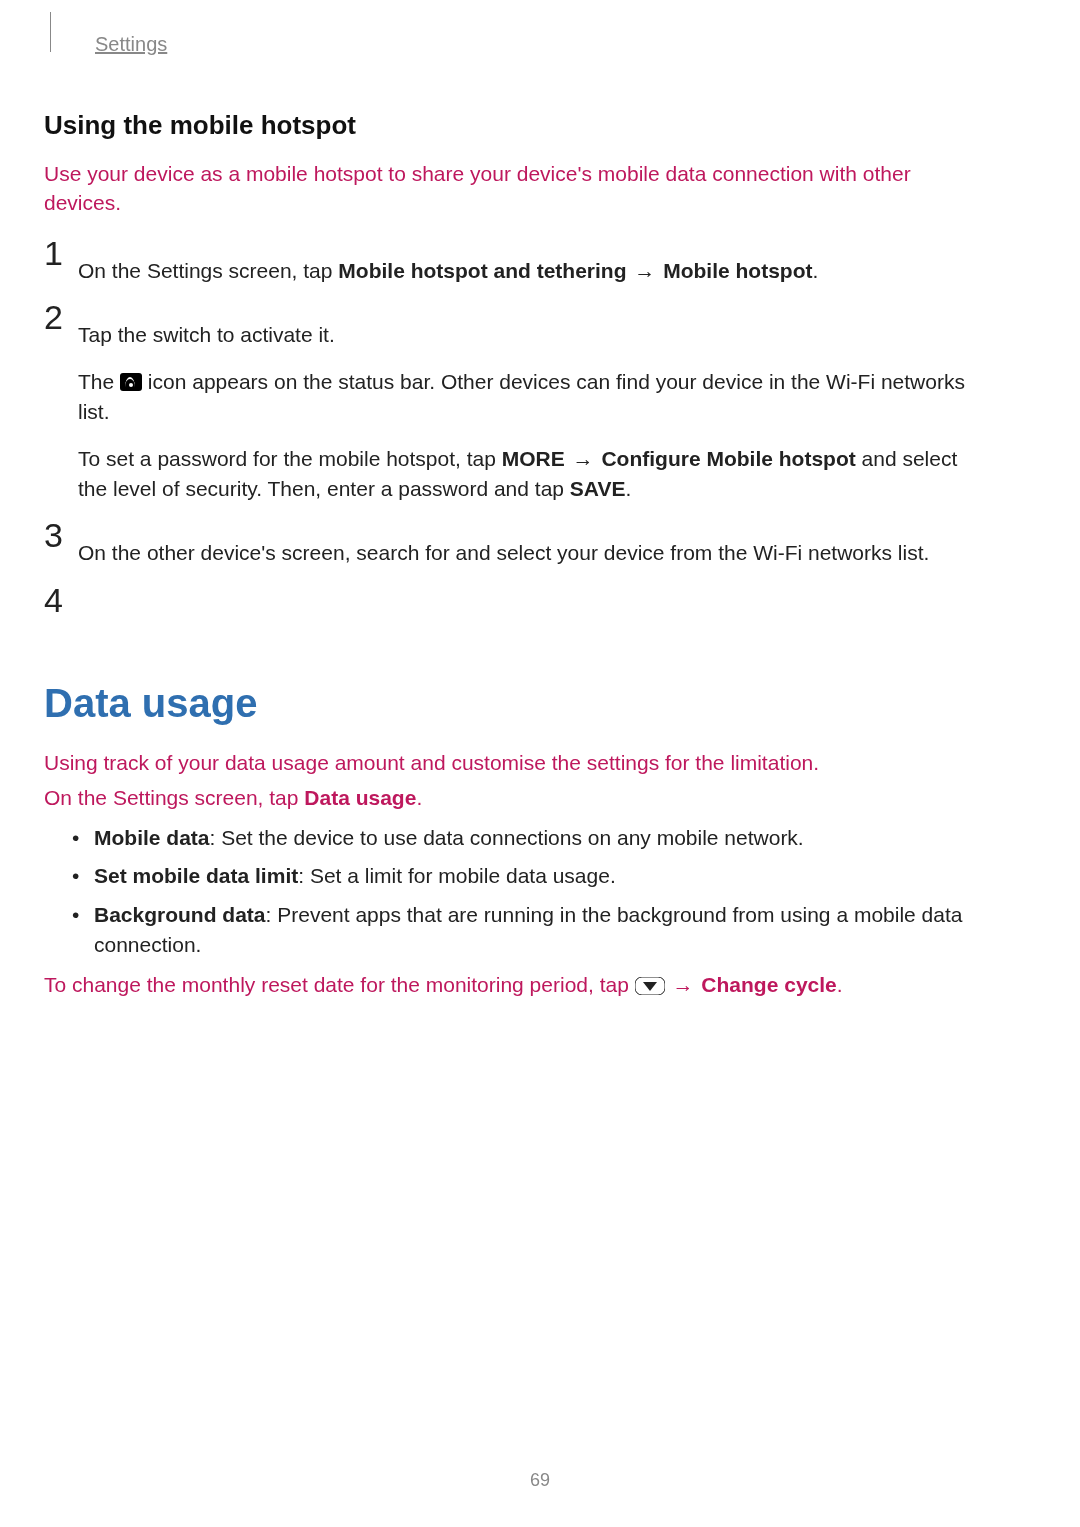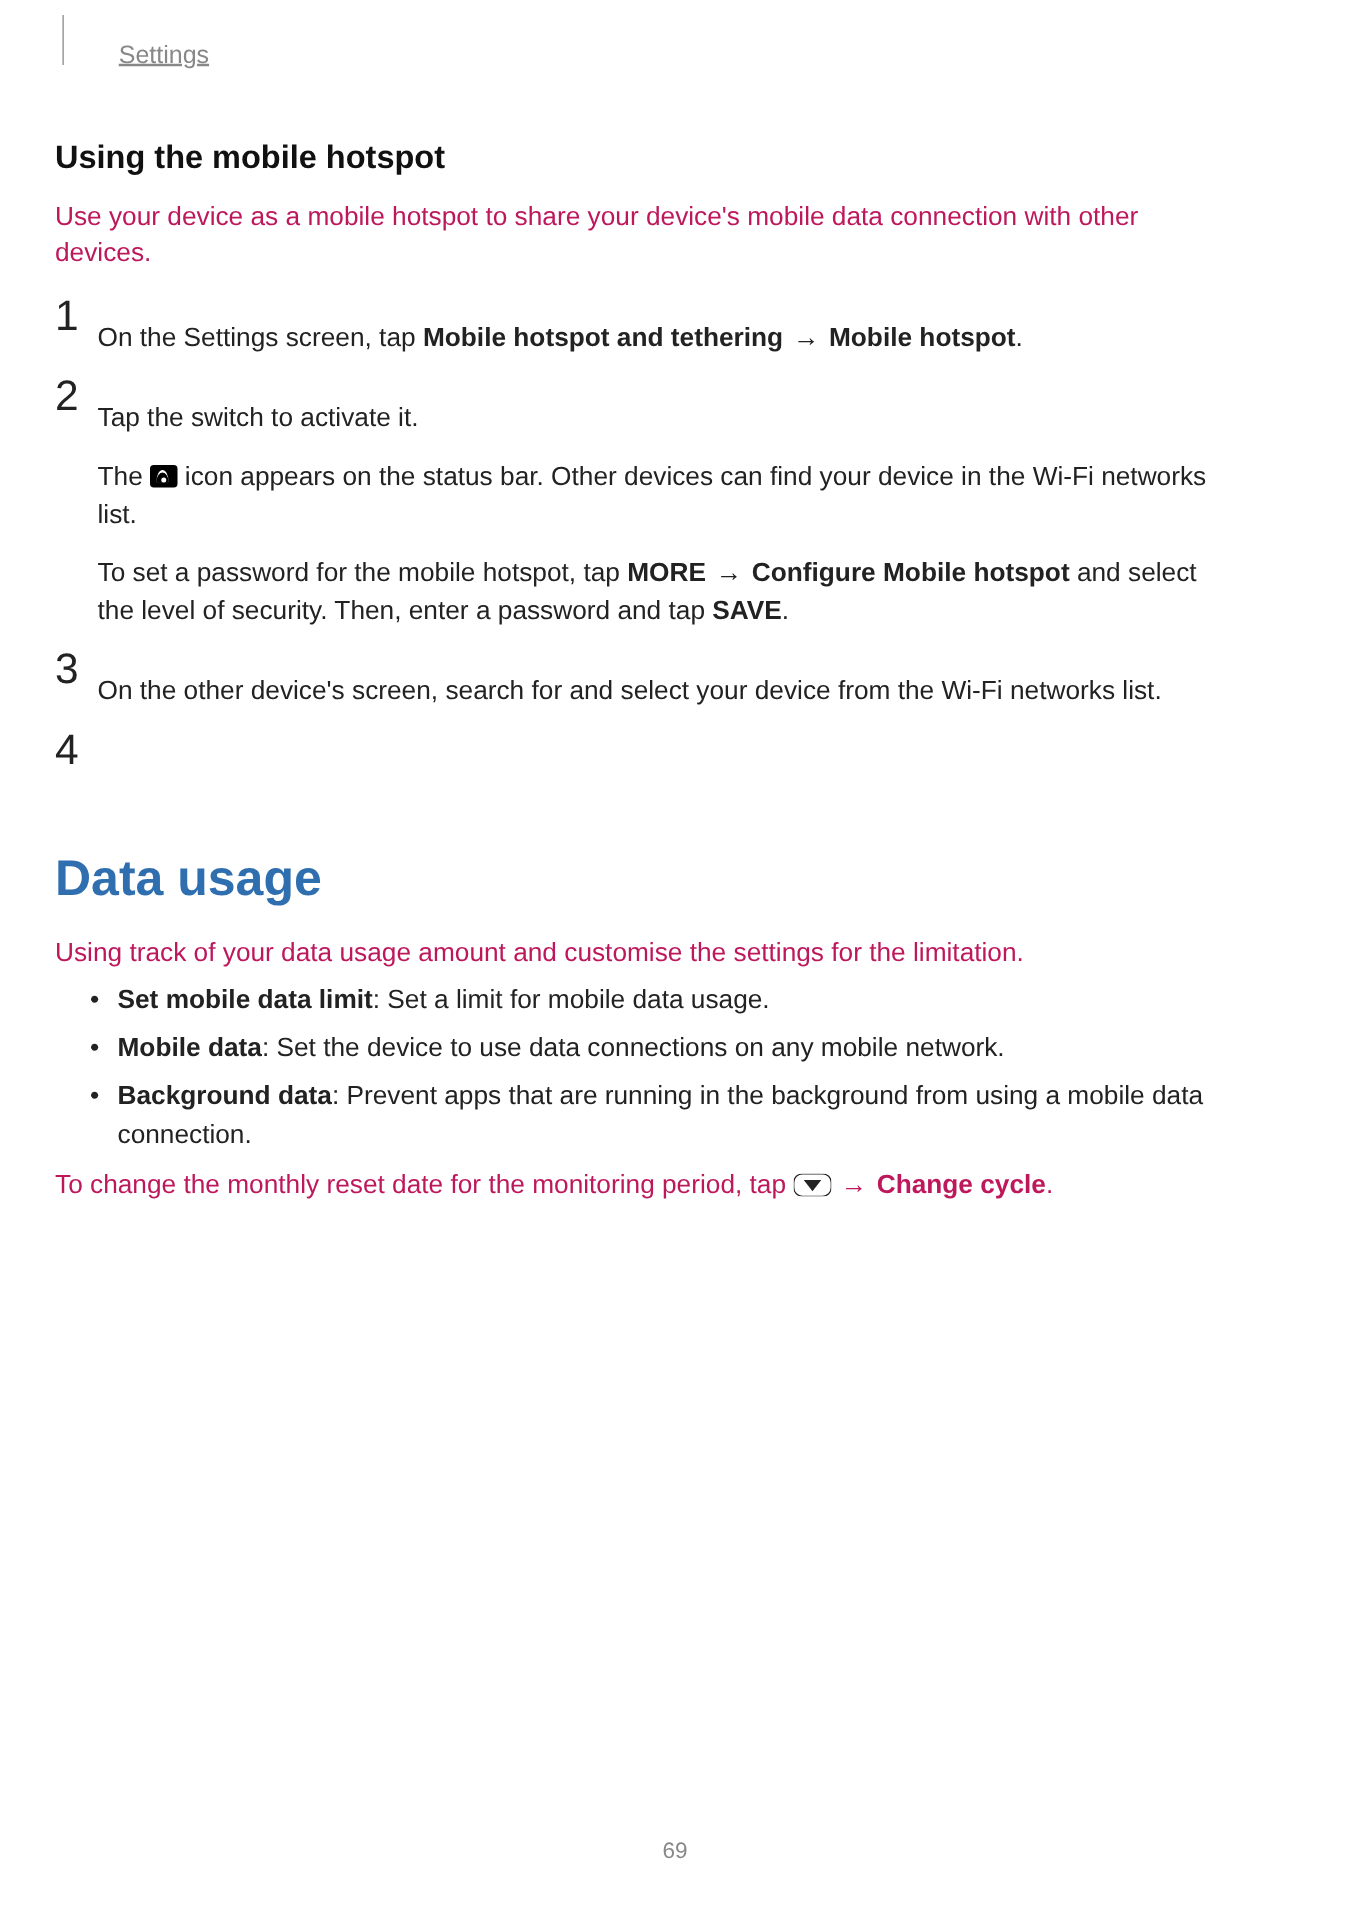--- a/index.html
+++ b/index.html
@@ -194,27 +194,30 @@
 
       <div class="numitem">
         <div class="num">4</div>
       </div>
 
     </div>
 
     <h2 class="section">Data usage</h2>
 
     <p class="intro" style="margin-bottom:6px;">Using track of your data usage amount and customise the settings for the limitation.</p>
+    <p class="intro" style="margin-bottom:10px;">
+      <span>On the Settings screen, tap </span><span class="bold">Data usage</span><span>.</span>
+    </p>
 
     <ul class="bullets">
       <li>
-        <span class="bold">Set mobile data limit</span><span>: Set a limit for mobile data usage.</span>
+        <span class="bold">Mobile data</span><span>: Set the device to use data connections on any mobile network.</span>
       </li>
       <li>
-        <span class="bold">Mobile data</span><span>: Set the device to use data connections on any mobile network.</span>
+        <span class="bold">Set mobile data limit</span><span>: Set a limit for mobile data usage.</span>
       </li>
       <li>
         <span class="bold">Background data</span><span>: Prevent apps that are running in the background from using a mobile data connection.</span>
       </li>
     </ul>
 
     <p class="intro">
       <span>To change the monthly reset date for the monitoring period, tap </span><span class="icon-dropdown"><svg width="30" height="18">
             <rect x="0" y="0" width="30" height="18" rx="7" ry="7" fill="none" stroke="#222" stroke-width="1"></rect>
             <polygon points="8,5 22,5 15,14" fill="#222"></polygon>

